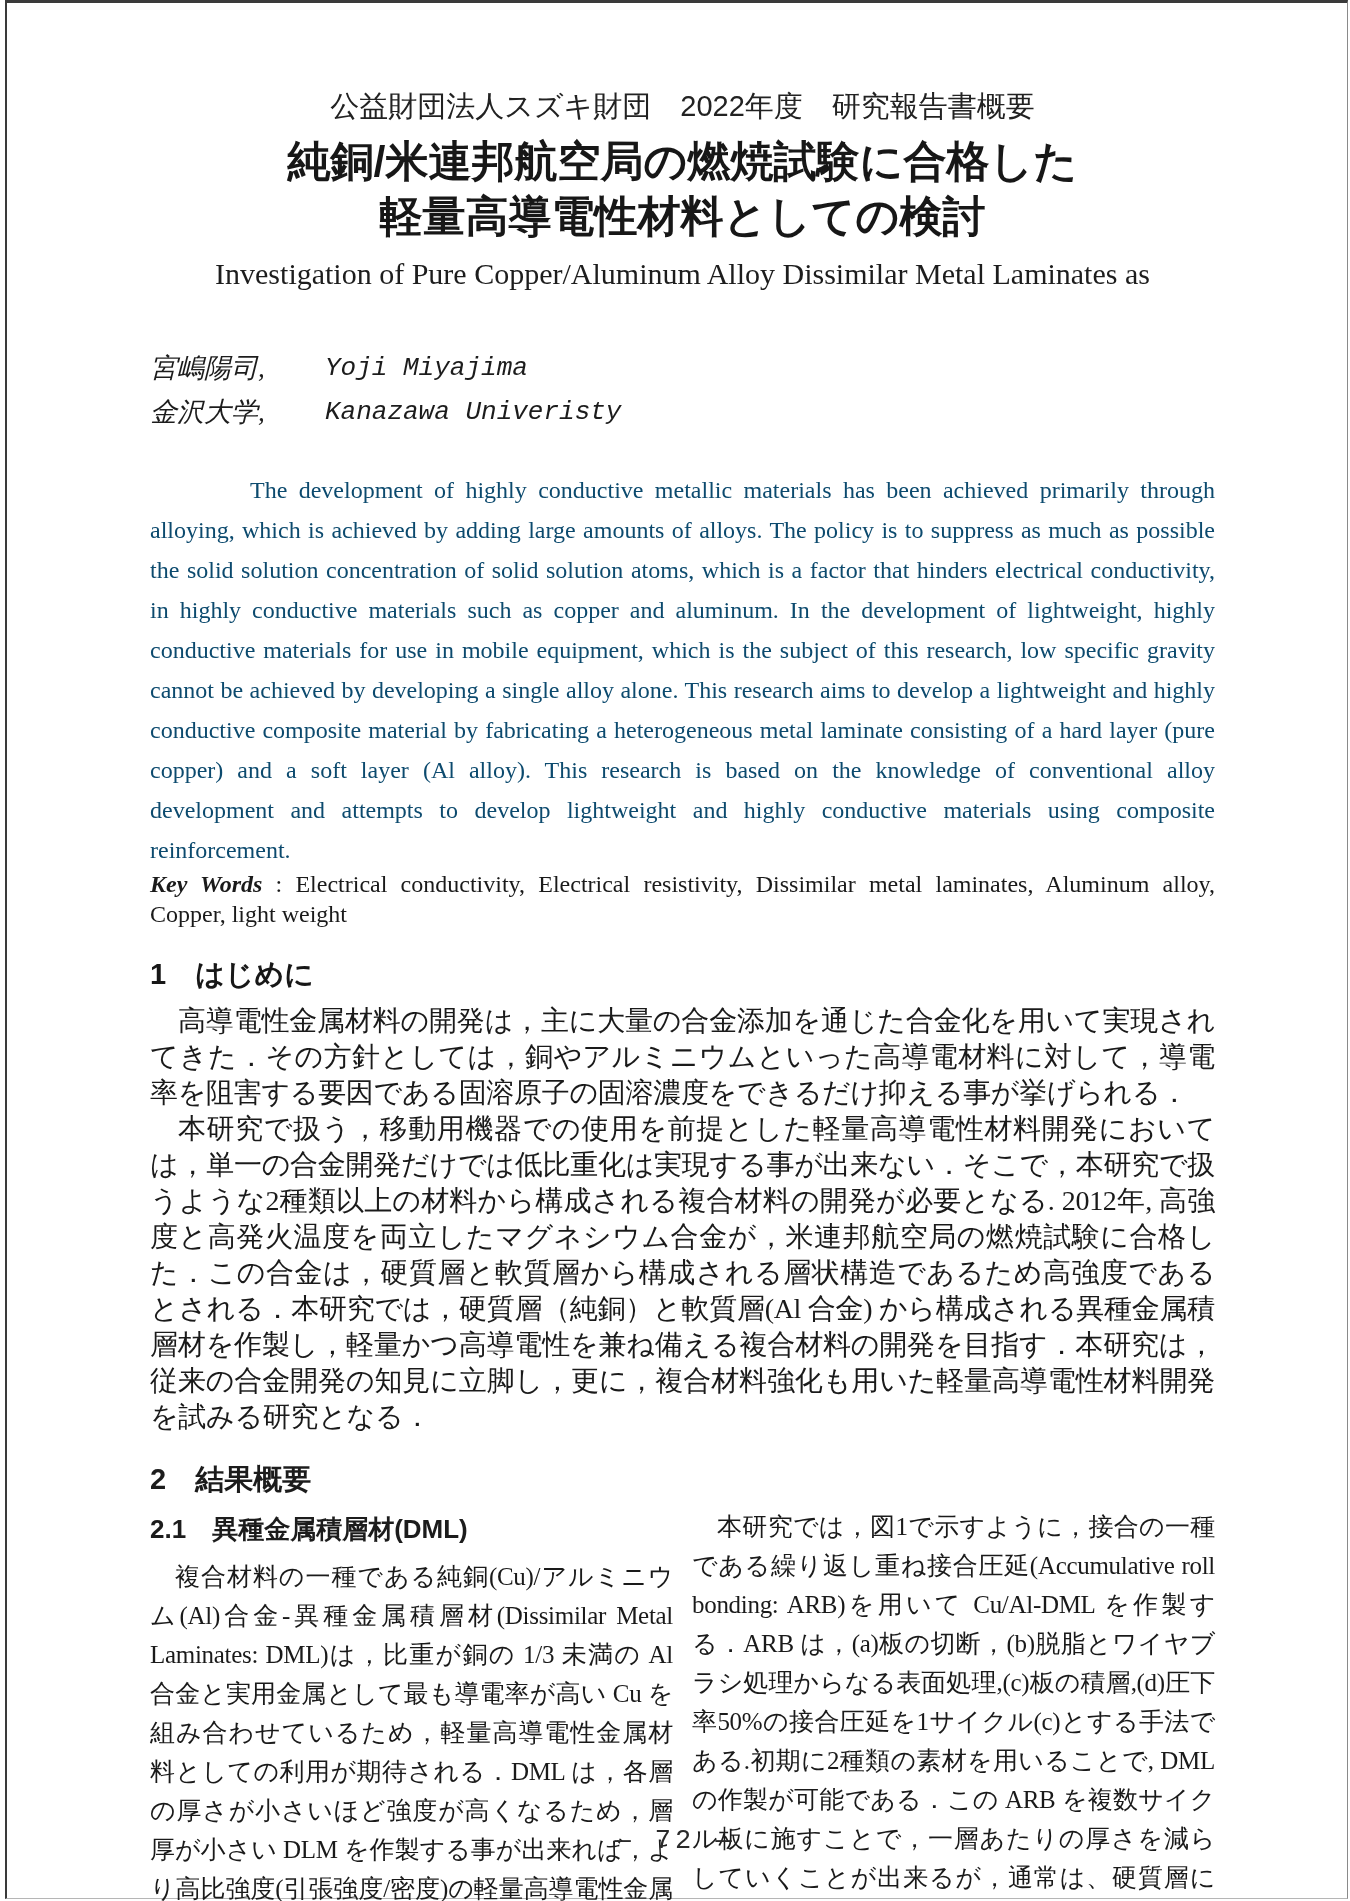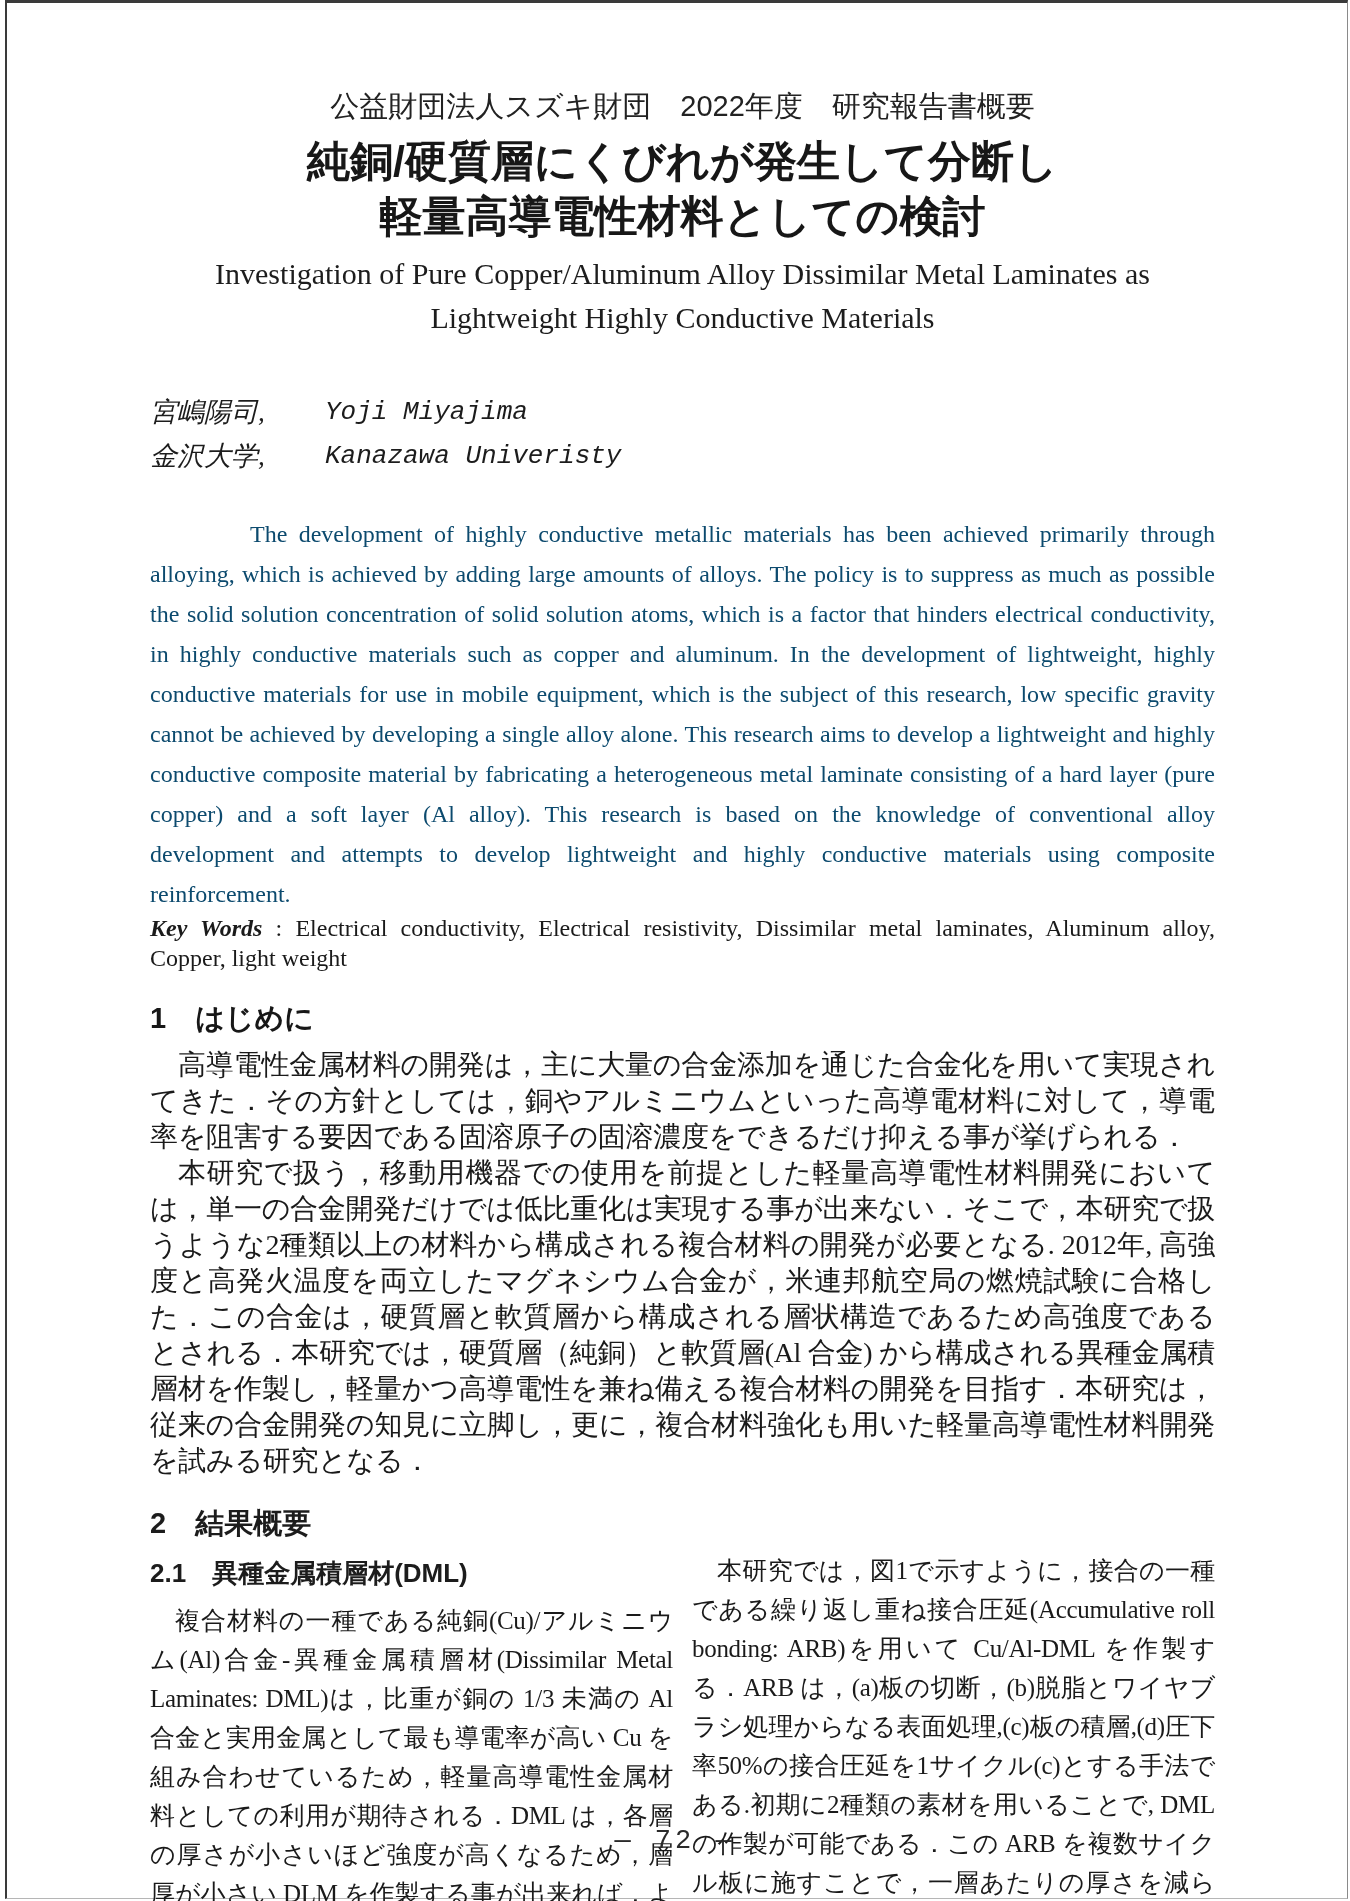--- a/index.html
+++ b/index.html
@@ -165,27 +165,26 @@
 </head>
 <body>
 
 <div class="scan-frame"></div>
 
 <div class="content">
 
   <div class="doc-header">公益財団法人スズキ財団　2022年度　研究報告書概要</div>
 
   <div class="title-ja">
-    <div class="t-line">純銅/硬質層にくびれが発生して分断し</div>
+    <div class="t-line">純銅/米連邦航空局の燃焼試験に合格した</div>
     <div class="t-line">軽量高導電性材料としての検討</div>
   </div>
 
   <div class="title-en">
     <div class="t-line">Investigation of Pure Copper/Aluminum Alloy Dissimilar Metal Laminates as</div>
-    <div class="t-line">Lightweight Highly Conductive Materials</div>
   </div>
 
   <div class="authors">
     <div class="author-row">
       <span class="author-ja">宮嶋陽司,</span>
       <span class="author-en">Yoji Miyajima</span>
     </div>
     <div class="author-row">
       <span class="author-ja">金沢大学,</span>
       <span class="author-en">Kanazawa Univeristy</span>

